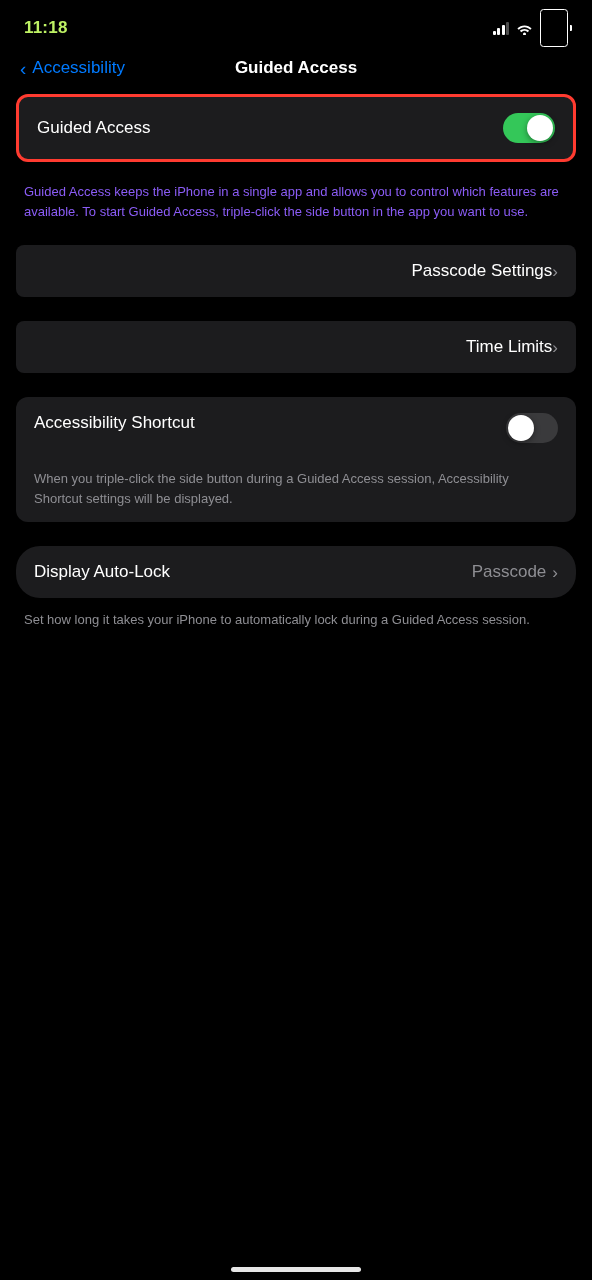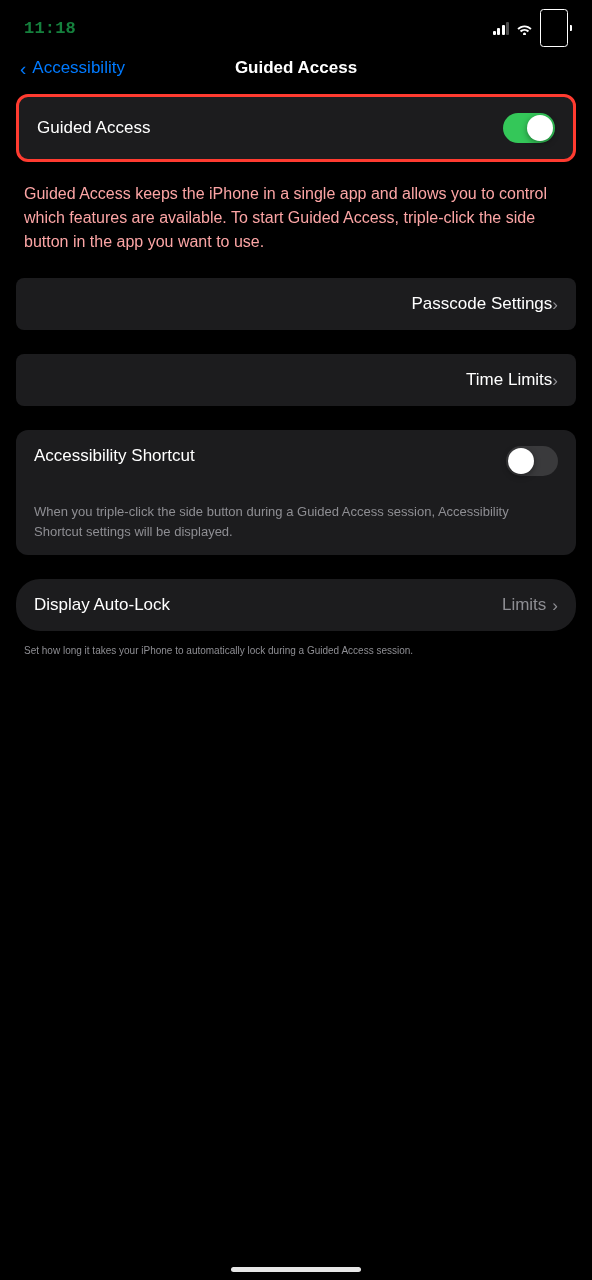--- a/index.html
+++ b/index.html
@@ -24,23 +24,22 @@
       display: flex;
       justify-content: space-between;
       align-items: center;
       padding: 14px 24px 8px 24px;
       height: 50px;
     }
 
     .status-time {
       font-size: 17px;
       font-weight: 600;
-      color: #15803d;
+      color: #bef264;
       letter-spacing: 0.2px;
-      font-family: Liberation Mono, monospace;
     }
 
     .status-icons {
       display: flex;
       align-items: center;
       gap: 7px;
     }
 
     .signal-icon {
       display: flex;
@@ -192,22 +191,22 @@
     .toggle-track.on .toggle-thumb {
       left: 24px;
     }
 
     .toggle-track.off .toggle-thumb {
       left: 2px;
     }
 
     
     .description-text {
-      color: #fca5a5;
-      font-size: 16px;
+      color: #8b5cf6;
+      font-size: 13px;
       line-height: 1.5;
       padding: 8px 8px 24px 8px;
     }
 
     
     .settings-row {
       background: #1c1c1e;
       border-radius: 8px;
       padding: 16px 18px;
       display: flex;
@@ -274,21 +273,21 @@
       cursor: pointer;
       margin-bottom: 8px;
     }
 
     .auto-lock-desc {
       padding: 4px 8px 0 8px;
     }
 
     .auto-lock-desc p {
       color: #8e8e93;
-      font-size: 10px;
+      font-size: 13px;
       line-height: 1.5;
     }
 
     
     .home-indicator {
       position: absolute;
       bottom: 8px;
       left: 50%;
       transform: translateX(-50%);
       width: 130px;
@@ -372,21 +371,21 @@
     </div>
     <div class="accessibility-shortcut-desc">
       <p>When you triple-click the side button during a Guided Access session, Accessibility Shortcut settings will be displayed.</p>
     </div>
   </div>
 
   <div class="auto-lock-section">
     <div class="auto-lock-row">
       <span class="row-label">Display Auto-Lock</span>
       <div class="settings-row-right">
-        <span>Limits</span>
+        <span>Passcode</span>
         <span class="chevron-right">›</span>
       </div>
     </div>
     <div class="auto-lock-desc">
       <p>Set how long it takes your iPhone to automatically lock during a Guided Access session.</p>
     </div>
   </div>
 
 </div>
 

